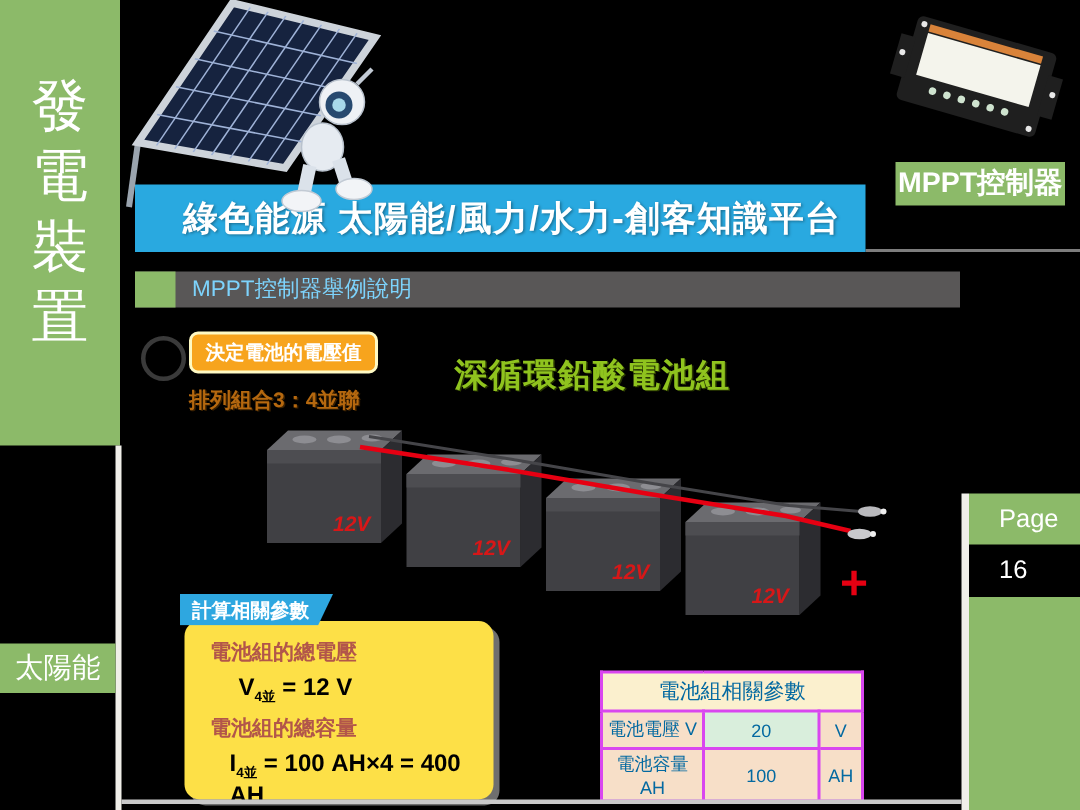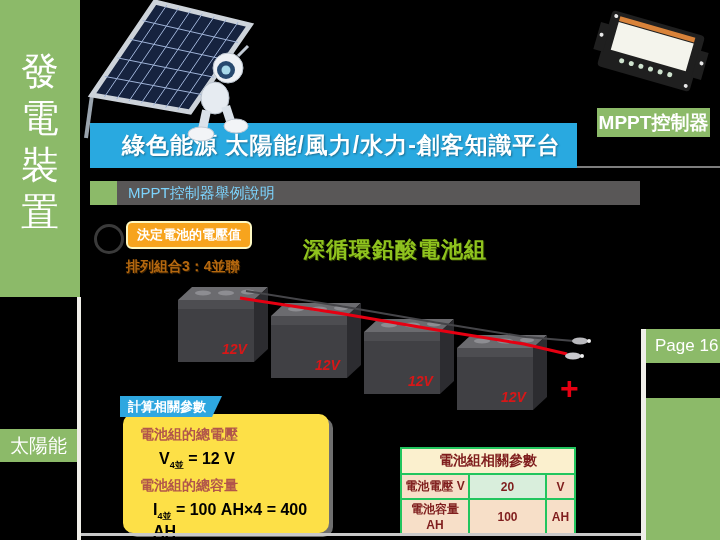--- a/index.html
+++ b/index.html
@@ -54,31 +54,31 @@
             font-weight:bold;line-height:21px;padding:0 16px 0 8px;z-index:3;
             clip-path:polygon(0 0,100% 0,calc(100% - 10px) 100%,0 100%);}
   .calc-body{left:123px;top:414px;width:206px;height:119px;background:#fde047;border-radius:10px;
              box-shadow:4px 4px 0 rgba(130,130,130,.85);}
   .calc-label{position:absolute;left:17px;color:#B2564A;font-size:14px;font-weight:bold;}
   .formula{position:absolute;color:#000;font-size:16px;font-weight:bold;}
   .formula sub{font-size:9px;}
 
   
   .ptable{left:400px;top:447px;border-collapse:collapse;}
-  .ptable th,.ptable td{border:2px solid #22c55e;font-weight:bold;color:#7f1d1d;}
+  .ptable th,.ptable td{border:2px solid #d946ef;font-weight:normal;color:#0369a1;}
   .ptable th{background:#FBF0CE;font-size:14px;height:22px;width:166px;}
   .ptable td{font-size:12px;height:21px;text-align:center;}
   .td-label{background:#F7DFC8;width:64px;}
   .td-val{background:#F7DFC8;width:73px;font-size:15px;}
   .td-val.mint{background:#D9EEDC;}
   .td-unit{background:#F7DFC8;width:25px;}
 
   
   .page-badge{left:646px;top:329px;width:74px;height:34px;background:#8CBA69;color:#fff;
-              font-size:17px;line-height:34px;padding-left:9px;box-sizing:border-box;}
+              font-size:17px;line-height:34px;padding-left:20px;box-sizing:border-box;}
   .green-br{left:646px;top:398px;width:74px;height:142px;background:#8CBA69;}
   .hline-bottom{left:81px;top:533px;width:560px;height:3px;background:#c9c9c9;}
 
   svg{display:block;}
 </style>
 </head>
 <body>
 
 <div class="slide">
 

